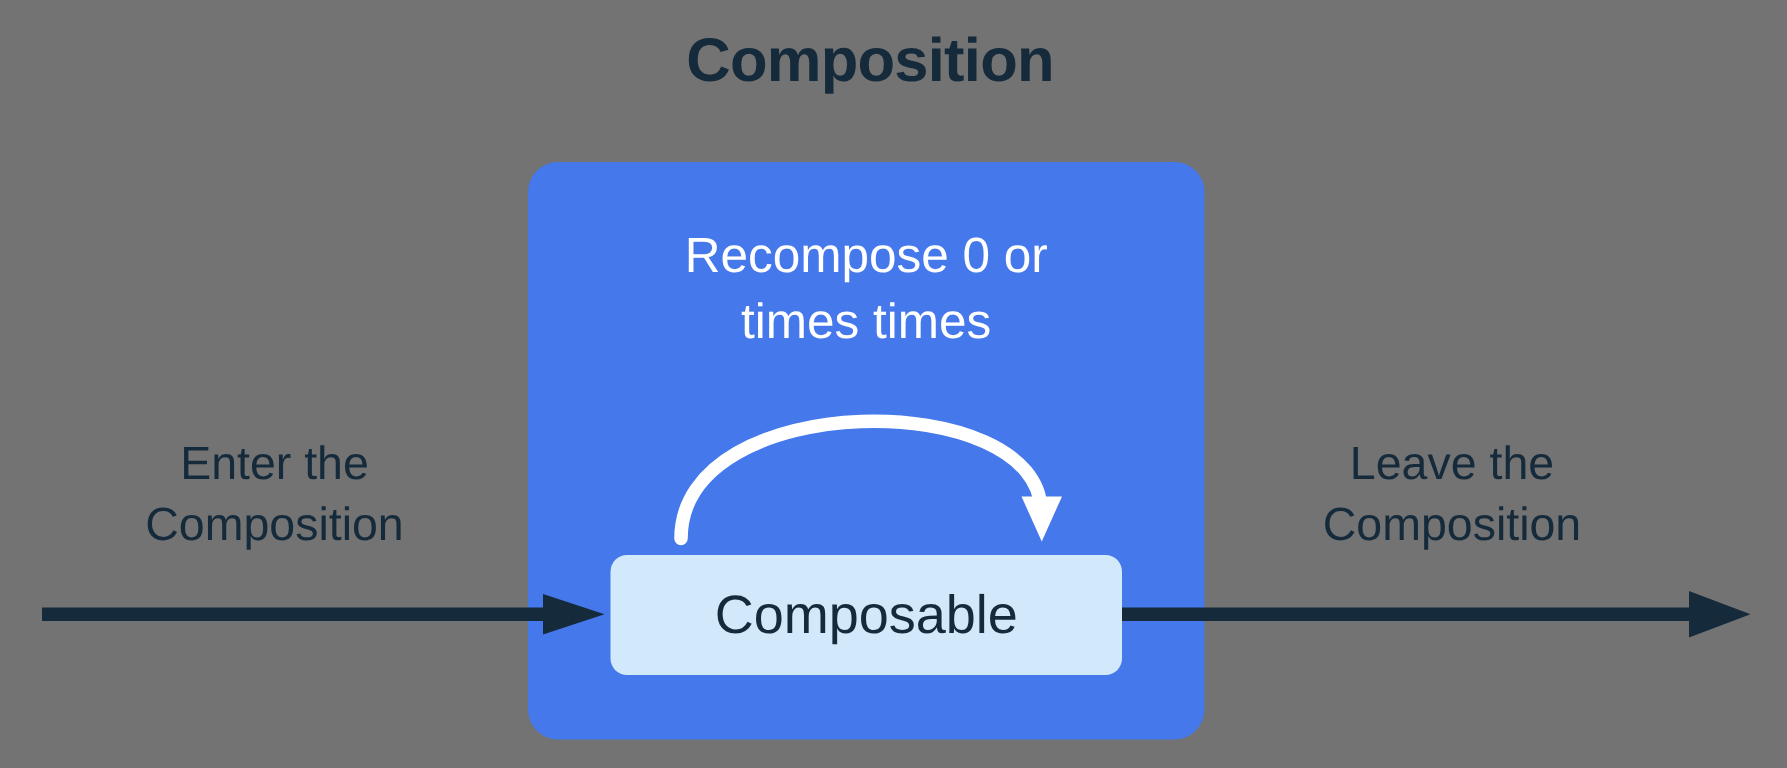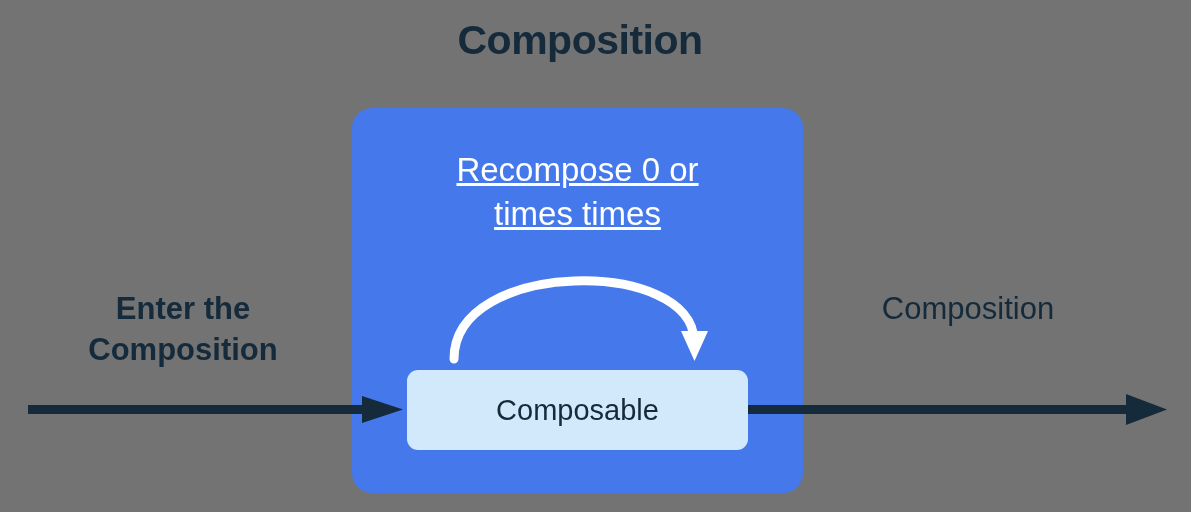--- a/index.html
+++ b/index.html
@@ -47,21 +47,20 @@
   
   #recompose-caption {
     position: absolute;
     left: 352px;
     top: 148px;
     width: 451px;
     text-align: center;
     color: #ffffff;
     font-size: 33px;
     line-height: 1.32;
-    text-decoration: underline;
   }
   #recompose-caption .ln {
     display: block;
   }
 
   
   #composable-box {
     position: absolute;
     left: 407px;
     top: 370px;
@@ -72,21 +71,21 @@
   }
   #composable-label {
     position: absolute;
     left: 407px;
     top: 370px;
     width: 341px;
     height: 80px;
     display: flex;
     align-items: center;
     justify-content: center;
-    font-size: 29px;
+    font-size: 36px;
     color: #152a3a;
     line-height: 1;
   }
 
   
   #arrow-layer {
     position: absolute;
     left: 0;
     top: 0;
     width: 1191px;
@@ -100,21 +99,20 @@
     text-align: center;
     font-size: 31px;
     line-height: 1.33;
     color: #152a3a;
   }
   .side-label .ln { display: block; }
   #enter-label {
     left: 33px;
     top: 288px;
     width: 300px;
-    font-weight: bold;
   }
   #leave-label {
     left: 818px;
     top: 288px;
     width: 300px;
   }
 </style>
 </head>
 <body>
 
@@ -150,16 +148,17 @@
       <polygon points="681,331 708,331 694.5,361" fill="#ffffff"></polygon>
     </g>
   </svg>
 
   <div id="enter-label" class="side-label">
     <span class="ln">Enter the</span>
     <span class="ln">Composition</span>
   </div>
 
   <div id="leave-label" class="side-label">
+    <span class="ln">Leave the</span>
     <span class="ln">Composition</span>
   </div>
 
 </div>
 
 </body></html>

